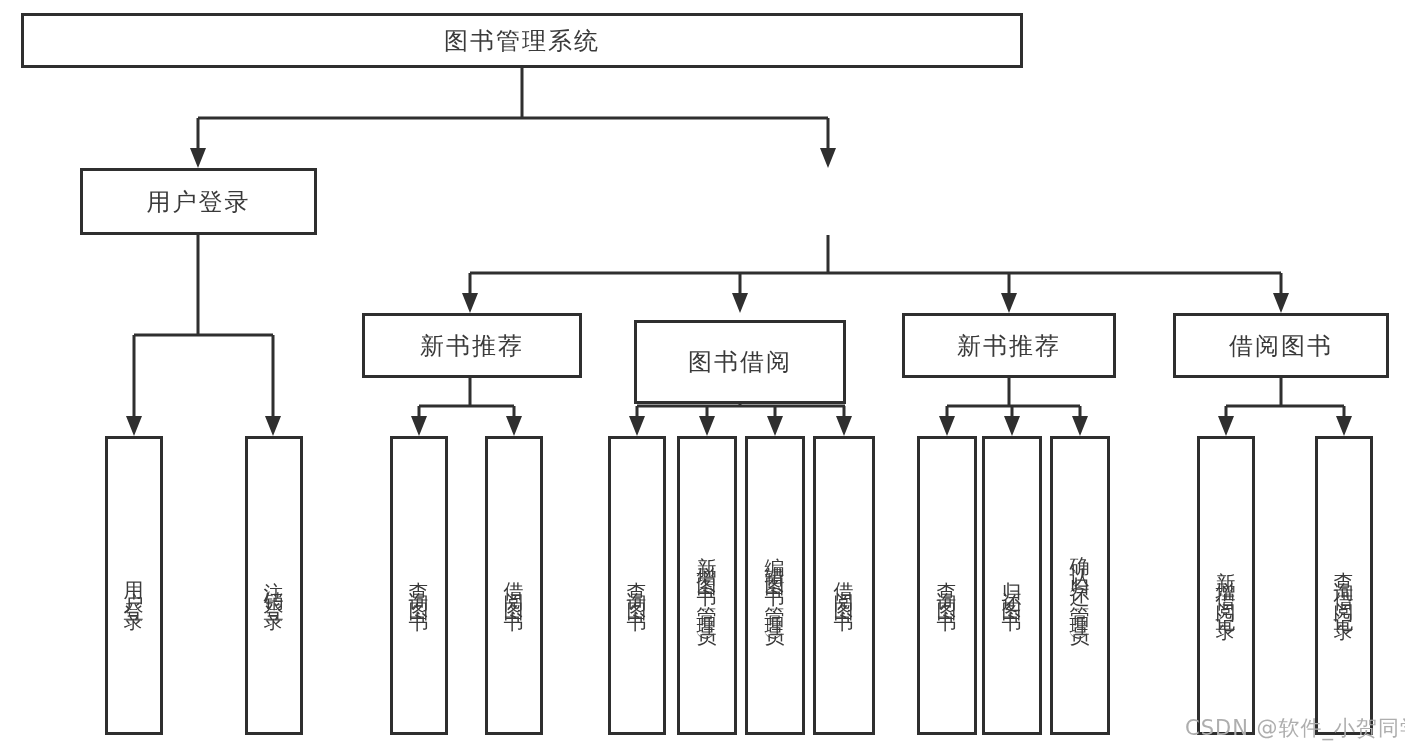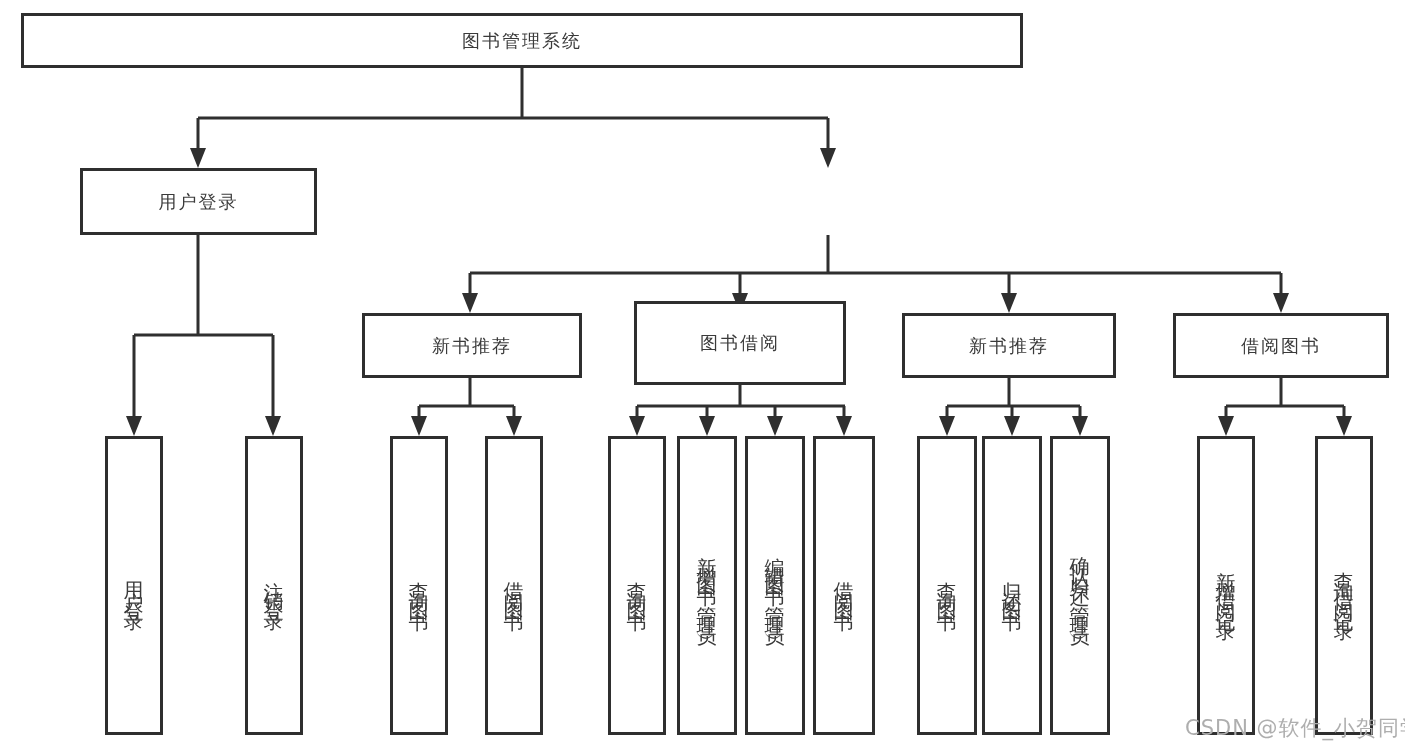--- a/index.html
+++ b/index.html
@@ -16,21 +16,21 @@
     position: absolute;
     box-sizing: border-box;
     background: #ffffff;
     border: 3px solid #2f2f2f;
     display: flex;
     align-items: center;
     justify-content: center;
     color: #3a3a3a;
   }
   .node.h span {
-    font-size: 18px;
+    font-size: 24px;
     letter-spacing: 2px;
     white-space: nowrap;
     line-height: 1;
   }
   .node.v span {
     writing-mode: vertical-rl;
     text-orientation: mixed;
     font-size: 20px;
     letter-spacing: 10px;
     line-height: 1;
@@ -76,21 +76,21 @@
     <span>图书管理系统</span>
   </div>
 
   <div class="node h" style="left:80px;top:168px;width:237px;height:67px">
     <span>用户登录</span>
   </div>
 
   <div class="node h" style="left:362px;top:313px;width:220px;height:65px">
     <span>新书推荐</span>
   </div>
-  <div class="node h" style="left:634px;top:301px;width:212px;height:84px">
+  <div class="node h" style="left:634px;top:320px;width:212px;height:84px">
     <span>图书借阅</span>
   </div>
   <div class="node h" style="left:902px;top:313px;width:214px;height:65px">
     <span>新书推荐</span>
   </div>
   <div class="node h" style="left:1173px;top:313px;width:216px;height:65px">
     <span>借阅图书</span>
   </div>
 
   <div class="node v" style="left:105px;top:436px;width:58px;height:299px">

